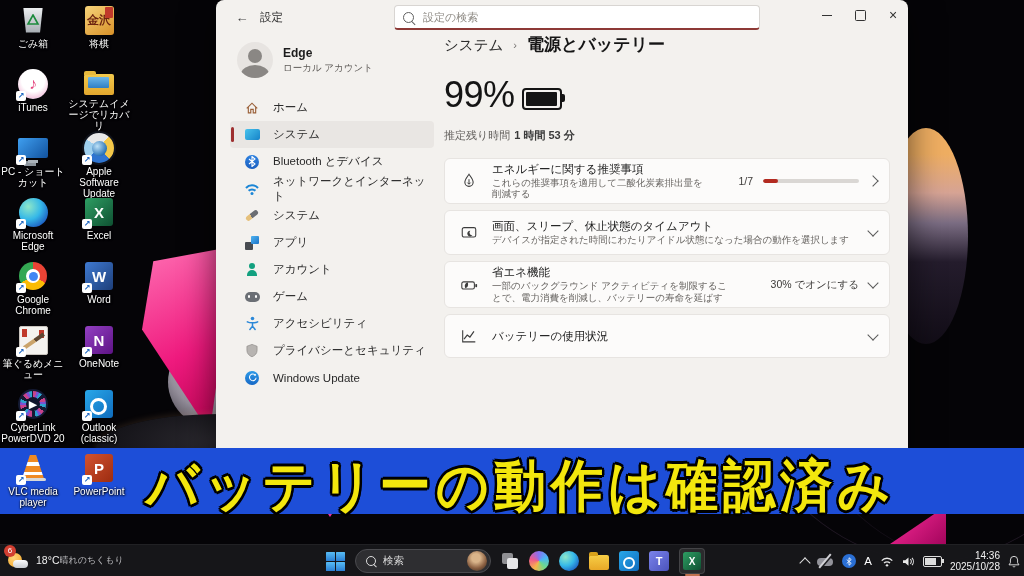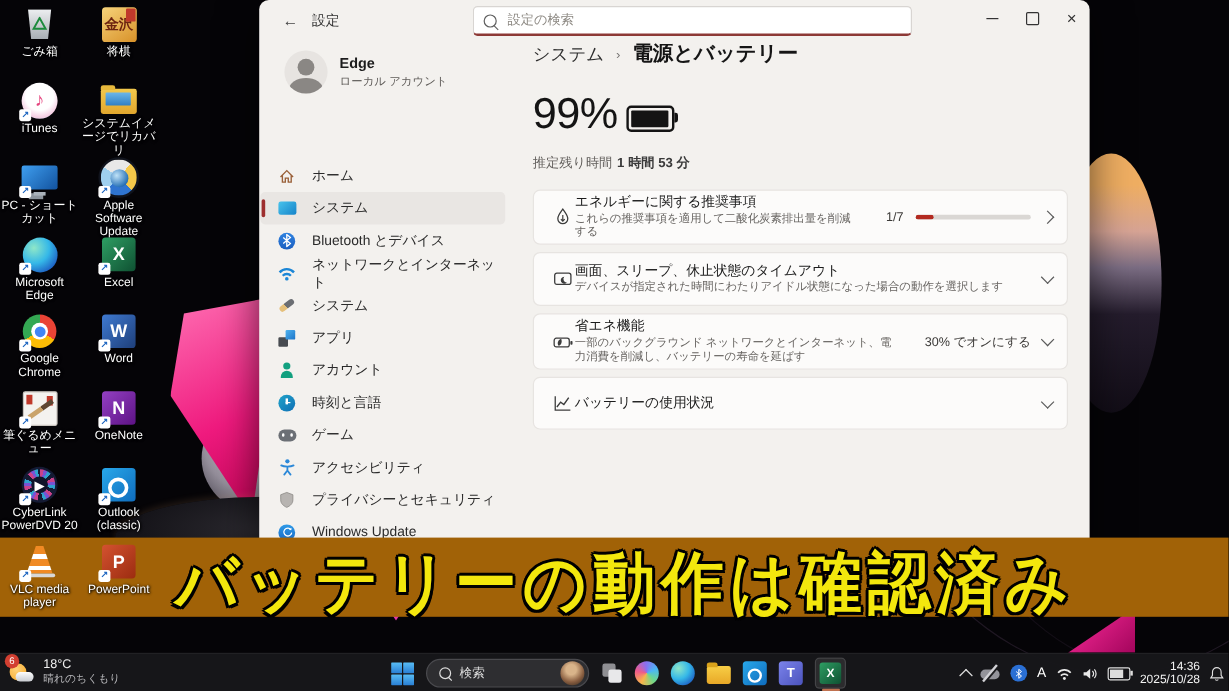--- a/index.html
+++ b/index.html
@@ -71,21 +71,21 @@
   #searchbox input::placeholder{color:#8c8882;}
   .wctl{position:absolute;top:1px;width:30px;height:28px;display:flex;align-items:center;justify-content:center;}
   .ctl-min{left:596px;}.ctl-max{left:629px;}.ctl-close{left:662px;font-size:14px;color:#333;}
   .ctl-min i{width:10px;height:1px;background:#333;}
   .ctl-max i{width:9px;height:9px;border:1px solid #333;border-radius:1.5px;}
   .avatar{position:absolute;left:21px;top:42px;width:36px;height:36px;border-radius:50%;background:#e7e4e1;overflow:hidden;}
   .avatar::before{content:"";position:absolute;left:11px;top:7px;width:14px;height:14px;border-radius:50%;background:#8a8784;}
   .avatar::after{content:"";position:absolute;left:4px;top:23px;width:28px;height:18px;border-radius:50%;background:#8a8784;}
   .acc-name{position:absolute;left:67px;top:46px;font-size:12px;font-weight:bold;color:#1c1c1c;}
   .acc-type{position:absolute;left:67px;top:62px;font-size:9.5px;color:#5f5c59;}
-  #nav{position:absolute;left:1px;top:94px;width:204px;margin-top:39px;}
+  #nav{position:absolute;left:14px;top:94px;width:204px;}
   .nitem{position:relative;height:27px;display:flex;align-items:center;gap:13px;padding-left:14px;border-radius:4px;font-size:11.5px;color:#2a2a2a;cursor:pointer;box-sizing:border-box;}
   .nitem.sel{background:#e9e6e3;}
   .nitem.sel::before{content:"";position:absolute;left:1px;top:6px;width:3px;height:15px;border-radius:2px;background:#9e2f2f;}
   .nico{width:16px;height:16px;flex:none;position:relative;display:flex;align-items:center;justify-content:center;}
   .mon{width:15px;height:11px;border-radius:2px;background:linear-gradient(135deg,#49c3ec,#1583c9);}
   .btc{width:14px;height:14px;border-radius:50%;background:linear-gradient(#2f82e0,#1b5fc0);display:flex;align-items:center;justify-content:center;}
   .brush{width:14px;height:5px;border-radius:2.5px;background:linear-gradient(90deg,#e5c07b 42%,#6b6e73 42%);transform:rotate(-38deg);}
   .apps1{position:absolute;left:1px;bottom:1px;width:8px;height:8px;background:#474b50;border-radius:1px;}
   .apps2{position:absolute;right:1px;top:1px;width:8px;height:8px;background:linear-gradient(135deg,#4fb3f0,#1b74c8);border-radius:1px;}
   .head{position:absolute;left:5px;top:1px;width:6px;height:6px;border-radius:50%;background:#12a07f;}
@@ -102,46 +102,46 @@
   .crumb .sepr{font-size:11px;color:#767472;transform:translateY(-1px);}
   .crumb .cur{font-size:17px;font-weight:bold;color:#151515;}
   .bigpct{position:absolute;left:228px;top:74px;font-size:36px;color:#141414;letter-spacing:-.5px;}
   .bigbat{position:absolute;left:306px;top:88px;width:36px;height:18px;border:2px solid #141414;border-radius:4px;}
   .bigbat::before{content:"";position:absolute;left:2px;top:2px;bottom:2px;width:86%;background:#141414;border-radius:1px;}
   .bigbat::after{content:"";position:absolute;right:-5px;top:4px;width:3px;height:8px;background:#141414;border-radius:0 2px 2px 0;}
   .remain{position:absolute;left:228px;top:128px;font-size:11px;color:#615e5b;}
   .remain b{color:#3a3a3a;font-weight:bold;margin-left:4px;}
   #cards{position:absolute;left:228px;top:158px;width:446px;}
   .card{position:relative;background:#fcfbfa;border:1px solid #e7e4e1;border-radius:6px;display:flex;align-items:center;
-        padding:0 12px 0 14px;box-sizing:border-box;margin-bottom:6px;cursor:pointer;}
+        padding:0 12px 0 14px;box-sizing:border-box;gap:13px;margin-bottom:6px;cursor:pointer;}
   .c1{height:46px;}.c2{height:41px;}.c3{height:45px;}.c4{height:47px;}.c5{height:44px;}.c6{height:44px;}
   .cico{width:20px;flex:none;display:flex;align-items:center;justify-content:center;}
   .ctxt{flex:1;min-width:0;}
   .ctitle{font-size:11.5px;color:#1c1c1c;line-height:13px;}
   .csub{font-size:9.5px;color:#676461;line-height:11.5px;margin-top:1px;}
   .cright{flex:none;display:flex;align-items:center;gap:10px;}
   .cval{font-size:10.5px;color:#3c3a38;white-space:nowrap;margin-left:22px;}
   .ptrack{width:96px;height:4px;border-radius:2px;background:#dad7d4;position:relative;overflow:hidden;}
   .pfill{position:absolute;left:0;top:0;bottom:0;border-radius:2px;background:#b32a20;}
   .chev{width:7px;height:7px;border-right:1.4px solid #5a5a5a;border-bottom:1.4px solid #5a5a5a;flex:none;}
   .chev.r{transform:rotate(-45deg);}
   .chev.d{transform:rotate(45deg);margin-top:-3px;}
   
-  #band{position:absolute;left:0;top:448px;width:1024px;height:66px;background:#a16207;z-index:30;overflow:visible;}
+  #band{position:absolute;left:0;top:448px;width:1024px;height:66px;background:#1d4ed8;z-index:30;overflow:visible;}
   #band .ytext{position:absolute;left:146px;top:1px;font-size:52px;font-weight:900;color:#f3e70d;white-space:nowrap;letter-spacing:5px;
     transform:scaleY(1.08);transform-origin:top left;
     text-shadow:-2px -2px 0 #000,2px -2px 0 #000,-2px 2px 0 #000,2px 2px 0 #000,0 -2.5px 0 #000,0 2.5px 0 #000,-2.5px 0 0 #000,2.5px 0 0 #000;}
   
   #taskbar{position:absolute;left:0;top:544px;width:1024px;height:32px;z-index:50;background:rgba(23,23,26,.96);border-top:1px solid rgba(255,255,255,.05);}
   #weather{position:absolute;left:6px;top:3px;display:flex;align-items:center;gap:6px;cursor:pointer;}
   .wicon{position:relative;width:24px;height:24px;}
   .wicon .sun{position:absolute;left:2px;top:5px;width:14px;height:14px;border-radius:50%;background:radial-gradient(circle at 40% 35%,#ffd27a,#f5a623);}
   .wicon .cld{position:absolute;left:7px;top:12px;width:15px;height:8px;border-radius:6px;background:linear-gradient(#fdfdfd,#c9ccd1);}
   .wicon .bdg{position:absolute;left:-2px;top:-3px;width:12px;height:12px;border-radius:50%;background:#d23f31;color:#fff;font-size:8px;line-height:12px;text-align:center;}
-  .wtxt{display:flex;flex-direction:column;line-height:11px;}
+  .wtxt{display:flex;flex-direction:row;line-height:11px;}
   .wtemp{font-size:10.5px;color:#f0f0f0;}
   .wcond{font-size:9px;color:#b9b9bc;}
   #centericons{position:absolute;left:326px;top:4px;display:flex;align-items:center;gap:10px;height:24px;}
   .tbtn{display:flex;align-items:center;justify-content:center;cursor:pointer;}
   .startlogo{width:19px;height:19px;display:grid;grid-template-columns:9px 9px;grid-template-rows:9px 9px;gap:1px;}
   .startlogo i{background:linear-gradient(180deg,#58bdf5,#2a7fd4);border-radius:.5px;}
   #tsearch{width:136px;height:24px;border-radius:12px;background:#2e2e31;border:1px solid #4a4a4e;display:flex;align-items:center;gap:7px;padding:0 3px 0 10px;box-sizing:border-box;}
   .magw{width:8px;height:8px;border:1.3px solid #ddd;border-radius:50%;position:relative;flex:none;}
   .magw::after{content:"";position:absolute;left:7px;top:7px;width:4px;height:1.3px;background:#ddd;transform:rotate(45deg);transform-origin:0 0;}
   #tsearch .slabel{font-size:10.5px;color:#ddd;flex:1;}
@@ -378,26 +378,20 @@
       </div>
       <div class="nitem">
         <span class="nico">
             <span class="head"></span>
             <span class="body"></span>
           </span>
         <span>アカウント</span>
       </div>
       <div class="nitem">
         <span class="nico">
-            <span class="clockc"></span>
-          </span>
-        <span>時刻と言語</span>
-      </div>
-      <div class="nitem">
-        <span class="nico">
             <span class="pad"></span>
           </span>
         <span>ゲーム</span>
       </div>
       <div class="nitem">
         <span class="nico">
             <svg width="15" height="15" viewBox="0 0 16 16">
               <circle cx="8" cy="2.6" r="1.9" fill="#2b88d8"></circle>
               <path d="M2.5 6.2 C5 7.6 11 7.6 13.5 6.2 M8 8.2 V10.8 M8 10.8 L5.2 14.4 M8 10.8 L10.8 14.4" fill="none" stroke="#2b88d8" stroke-width="1.6" stroke-linecap="round"></path>
             </svg>
@@ -475,21 +469,21 @@
       <div class="card c4">
         <span class="cico">
             <svg width="18" height="18" viewBox="0 0 20 20">
               <rect x="2" y="6.5" width="14" height="8" rx="2" fill="none" stroke="#3c3c3c" stroke-width="1.2"></rect>
               <rect x="17" y="9" width="2" height="3.5" rx=".8" fill="#3c3c3c"></rect>
               <path d="M8.5 7 C5.5 8 4.5 11 6 13.5 C9 13 9.5 9.5 8.5 7 Z" fill="#3c3c3c"></path>
             </svg>
           </span>
         <div class="ctxt">
           <div class="ctitle">省エネ機能</div>
-          <div class="csub">一部のバックグラウンド ネットワークとインターネット、電力消費を削減し、バッテリーの寿命を延ばす</div>
+          <div class="csub">一部のバックグラウンド アクティビティを制限することで、電力消費を削減し、バッテリーの寿命を延ばす</div>
         </div>
         <div class="cright">
           <span class="cval">30% でオンにする</span>
           <span class="chev d"></span>
         </div>
       </div>
       <div class="card c5">
         <span class="cico">
             <svg width="18" height="18" viewBox="0 0 20 20">
               <path d="M3 3.5 V16.5 H17" fill="none" stroke="#3c3c3c" stroke-width="1.2"></path>

